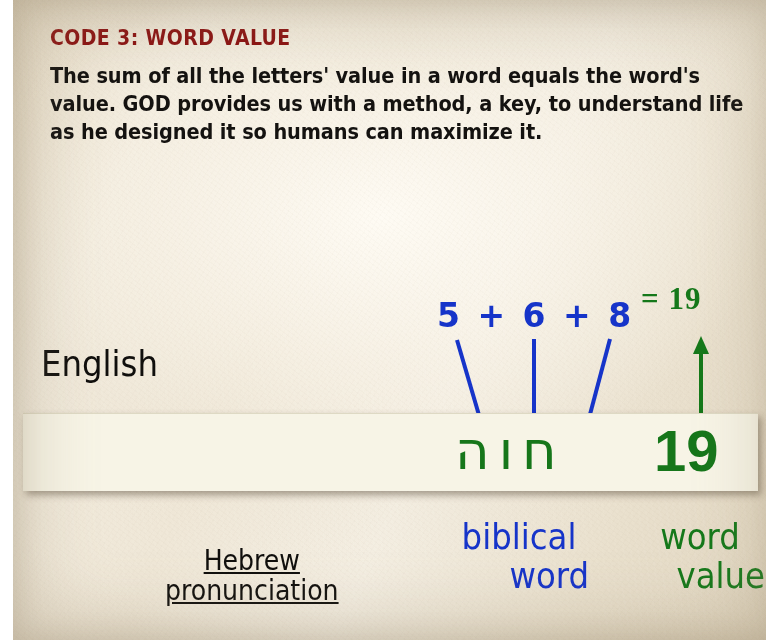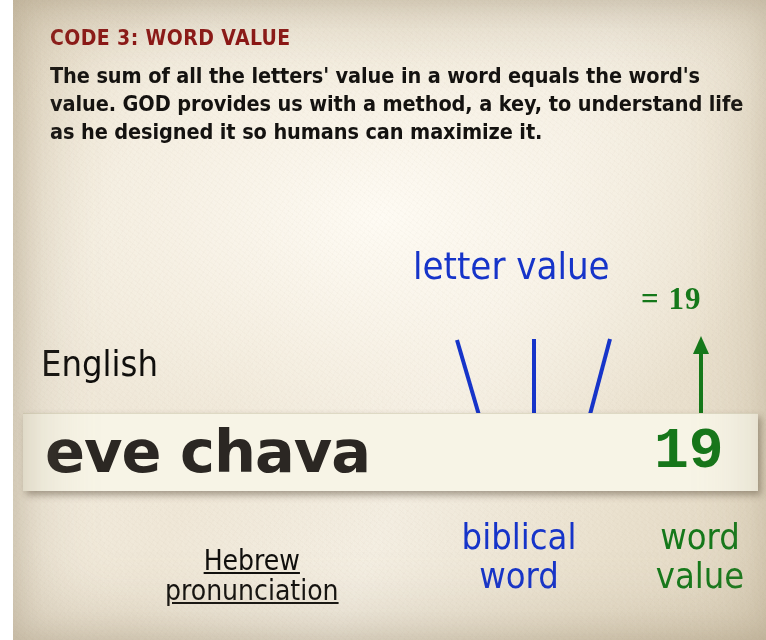--- a/index.html
+++ b/index.html
@@ -127,21 +127,21 @@
     width: 140px;
   }
   #lbl-wordvalue {
     left: 622px;
     top: 518px;
     font-size: 36px;
     color: #15781a;
     text-align: center;
     width: 130px;
   }
-  .lbl .l2 { display: block; }
+  .lbl .l2 { display: block; text-align: right; }
 
   
   #connectors {
     position: absolute;
     left: 0;
     top: 0;
     width: 766px;
     height: 640px;
     pointer-events: none;
   }
@@ -183,39 +183,39 @@
     font-size: 53px;
     letter-spacing: 9px;
     color: #16761a;
     white-space: nowrap;
   }
   #bar-value {
     position: absolute;
     left: 631px;
     top: 50%;
     transform: translateY(-53%);
-    font-family: Liberation Mono, monospace;
+    font-family: Liberation Sans, sans-serif;
     font-weight: bold;
     font-size: 58px;
     color: #16761a;
     letter-spacing: 0px;
     white-space: nowrap;
   }
 </style>
 </head>
 <body>
 
 <div id="slide">
 
   <div id="grain"></div>
 
   <div id="headline">CODE 3: WORD VALUE</div>
   <div id="body-copy">The sum of all the letters' value in a word equals the word's value. GOD provides us with a method, a key, to understand life as he designed it so humans can maximize it.</div>
 
-  <div class="lbl" id="lbl-letter-value">letter value</div>
+  <div id="sum-row">5 + 6 + 8</div>
   <div id="sum-equals">= 19</div>
 
   <div class="lbl" id="lbl-english">English</div>
 
   <div class="lbl" id="lbl-hebrew">
     <span class="l1">Hebrew</span>
     <span class="l2">pronunciation</span>
   </div>
 
   <div class="lbl" id="lbl-biblical">
@@ -232,18 +232,18 @@
     <line x1="444" y1="340" x2="468" y2="422" stroke="#1634c9" stroke-width="4"></line>
     <line x1="521" y1="339" x2="521" y2="422" stroke="#1634c9" stroke-width="4"></line>
     <line x1="597" y1="339" x2="575" y2="422" stroke="#1634c9" stroke-width="4"></line>
     <g>
       <line x1="688" y1="424" x2="688" y2="345" stroke="#15781a" stroke-width="4"></line>
       <polygon points="688,336 680,354 696,354" fill="#15781a"></polygon>
     </g>
   </svg>
 
   <div id="word-bar">
-    <div id="english-word">eve chava</div>
+    <div id="hebrew-word">חוה</div>
     <div id="bar-value">19</div>
   </div>
 
   <div id="vignette"></div>
 </div>
 
 </body></html>

